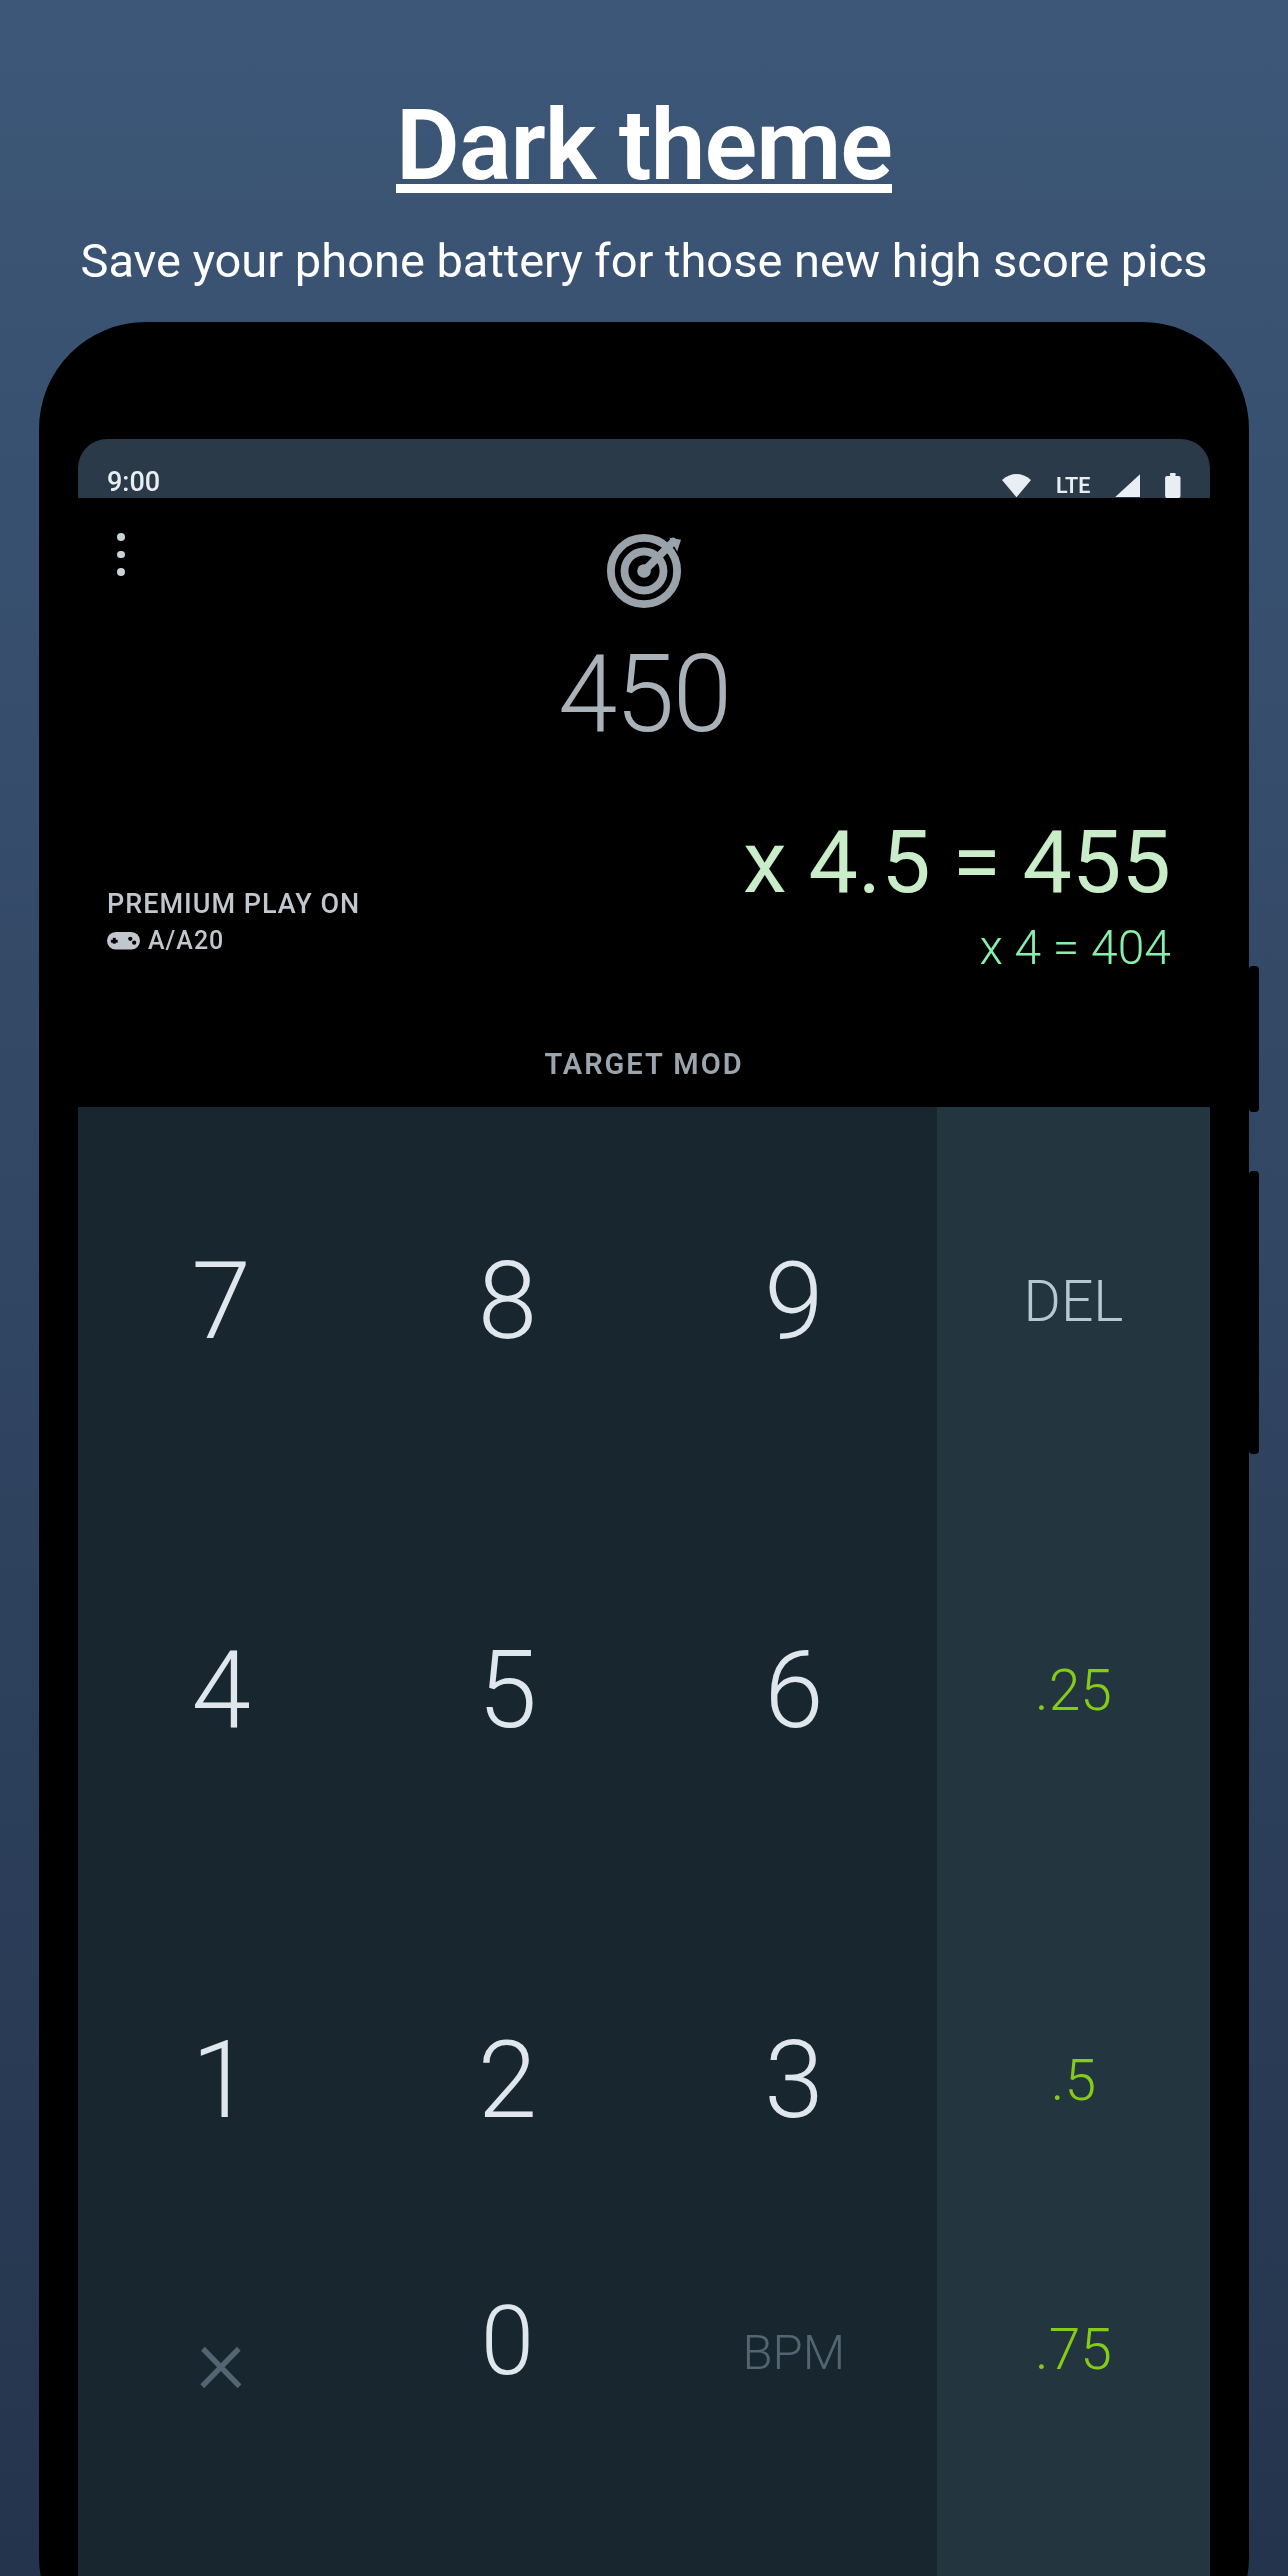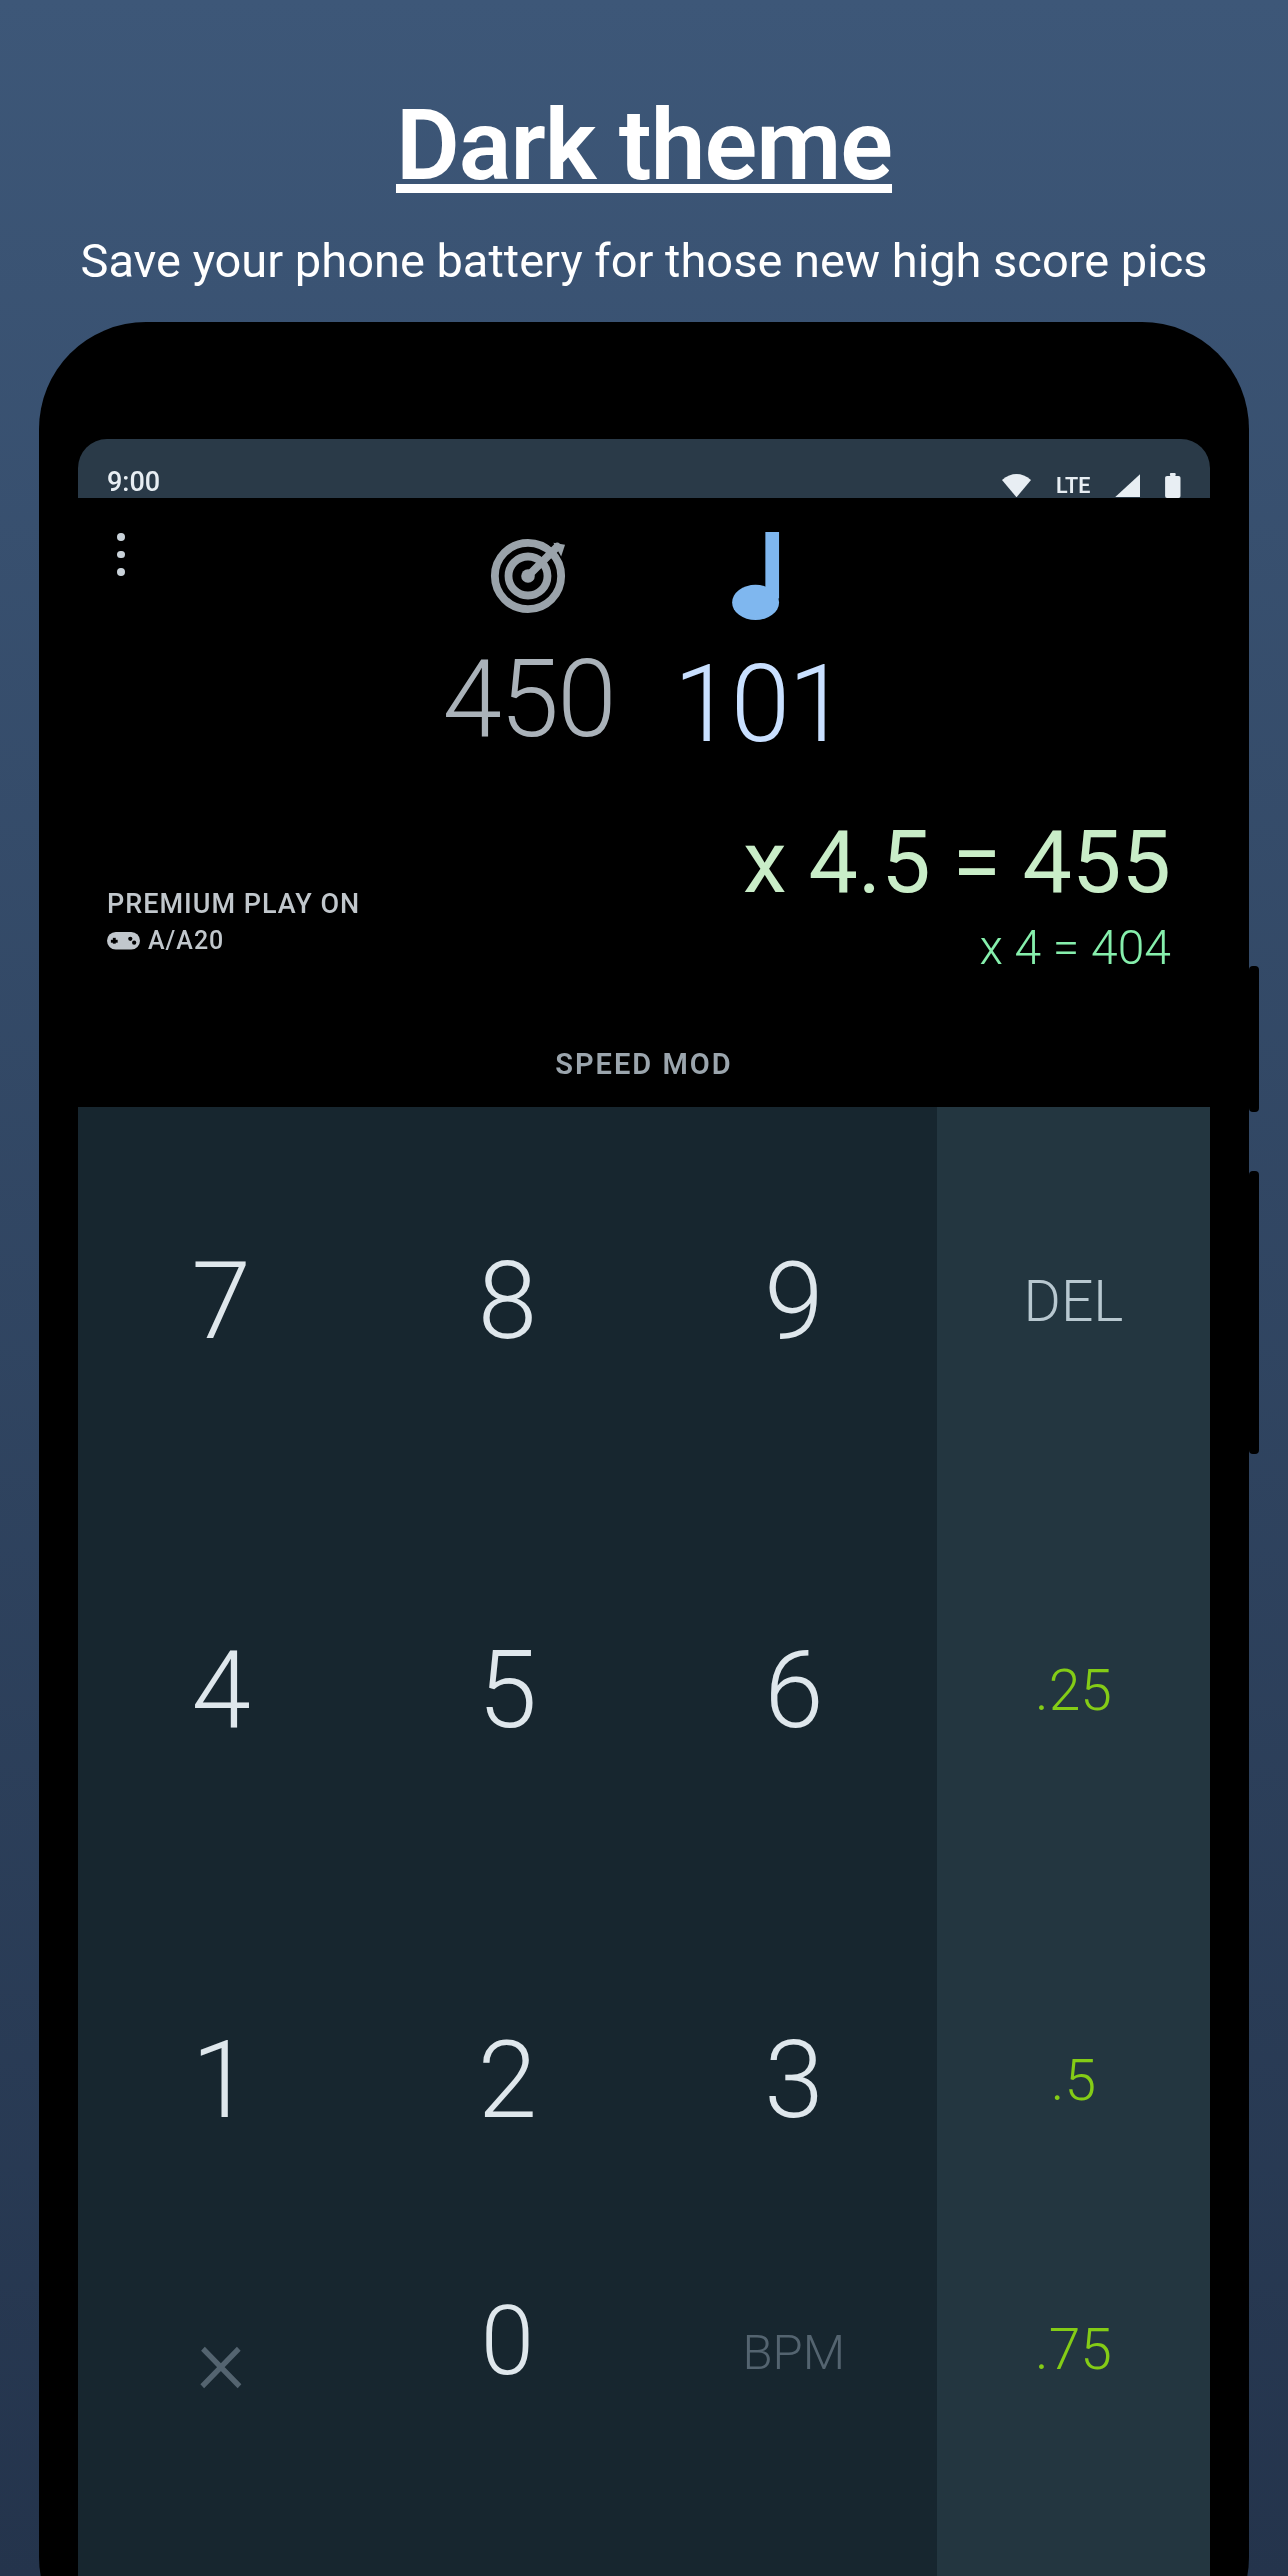--- a/index.html
+++ b/index.html
@@ -253,27 +253,20 @@
       <div class="readout-item">
         <svg width="78" height="78" viewBox="0 0 80 80">
           <circle cx="40" cy="40" r="34" fill="none" stroke="#9aa3aa" stroke-width="8"></circle>
           <circle cx="40" cy="40" r="20" fill="none" stroke="#9aa3aa" stroke-width="8"></circle>
           <circle cx="40" cy="40" r="7" fill="#9aa3aa"></circle>
           <path d="M40 40 L70 10" stroke="#9aa3aa" stroke-width="8" stroke-linecap="round"></path>
           <path d="M66 6 L78 8 L74 20 Z" fill="#9aa3aa"></path>
         </svg>
         <span class="val val-target">450</span>
       </div>
-      <div class="readout-item">
-        <svg width="59" height="88" viewBox="0 0 60 90">
-          <rect x="36" y="0" width="14" height="68" fill="#7fb7ef"></rect>
-          <ellipse cx="26" cy="72" rx="24" ry="18" fill="#7fb7ef"></ellipse>
-        </svg>
-        <span class="val val-bpm">101</span>
-      </div>
     </div>
 
     <div class="mode-label">
       <div class="top">PREMIUM PLAY ON</div>
       <div class="bottom">
         <svg width="33" height="21.5" viewBox="0 0 34 22">
           <rect x="0" y="2" width="34" height="18" rx="9" fill="#c1c7cc"></rect>
           <rect x="6" y="8" width="3" height="6" fill="#000"></rect>
           <rect x="4" y="10" width="7" height="3" fill="#000"></rect>
           <circle cx="24" cy="9" r="2.2" fill="#000"></circle>
@@ -282,21 +275,21 @@
         <span>A/A20</span>
       </div>
     </div>
 
     <div class="calc-results">
       <div class="main">x 4.5 = 455</div>
       <div class="sub">x 4 = 404</div>
     </div>
 
     <div class="tabs">
-      <div class="tab tab-inactive">SPEED MOD</div>
+      <div class="tab tab-inactive">TARGET MOD</div>
     </div>
 
     <div class="keypad">
       <div class="key">7</div>
       <div class="key">8</div>
       <div class="key">9</div>
       <div class="key key-side">DEL</div>
 
       <div class="key">4</div>
       <div class="key">5</div>

